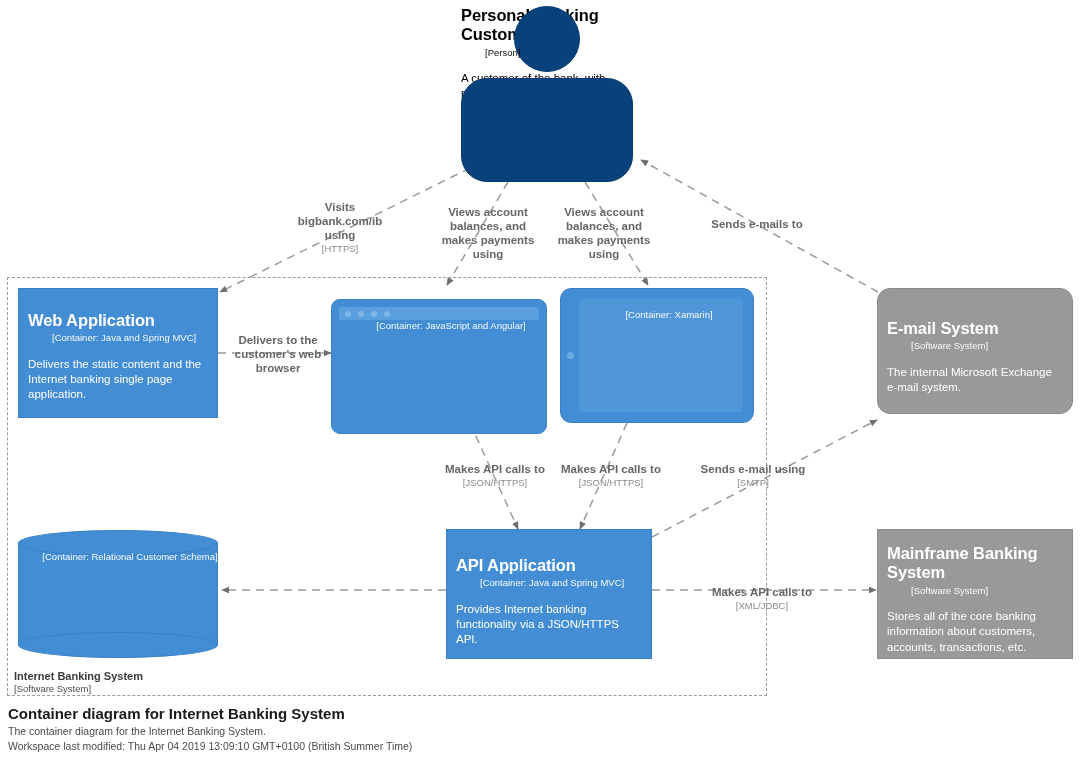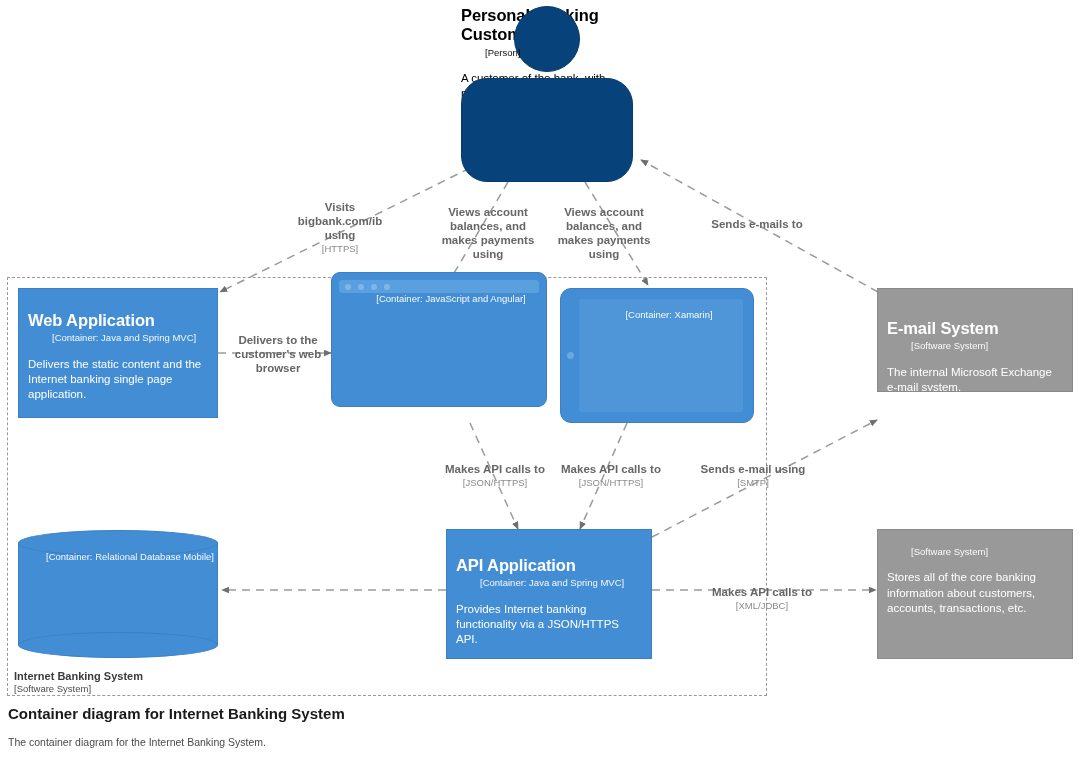--- a/index.html
+++ b/index.html
@@ -230,21 +230,21 @@
   .footer-title {
     font-size: 15px;
     font-weight: bold;
     color: #1a1a1a;
     line-height: 1.2;
   }
   .footer-sub {
     font-size: 10.5px;
     color: #4a4a4a;
     line-height: 1.45;
-    margin-top: 12px;
+    margin-top: 1px;
   }
 </style>
 </head>
 <body>
 
 <div id="canvas">
 
   <svg id="edges" viewBox="0 0 1080 761" width="1080" height="761">
     <defs>
       <marker id="arrowGray" markerWidth="9" markerHeight="9" refX="7.2" refY="3.4" orient="auto" markerUnits="userSpaceOnUse">
@@ -290,21 +290,21 @@
   </div>
 
   <div class="node box-container" style="left:18px; top:288px; width:200px; height:130px;">
     <div class="n-inner" style="top:22px;">
       <div class="n-name">Web Application</div>
       <div class="n-type">[Container: Java and Spring MVC]</div>
       <div class="n-desc">Delivers the static content and the Internet banking single page application.</div>
     </div>
   </div>
 
-  <div style="position:absolute; left:331px; top:272px; width:216px; height:135px;">
+  <div style="position:absolute; left:331px; top:299px; width:216px; height:135px;">
     <div class="browser-frame" style="left:0; top:0; width:216px; height:135px;">
       <div class="browser-bar">
         <div class="browser-dot" style="left:6px;"></div>
         <div class="browser-dot" style="left:19px;"></div>
         <div class="browser-dot" style="left:32px;"></div>
         <div class="browser-dot" style="left:45px;"></div>
       </div>
       <div class="browser-screen"></div>
     </div>
     <div class="n-inner" style="top:32px; color:#ffffff; text-align:center;">
@@ -319,49 +319,50 @@
       <div class="device-cam"></div>
       <div class="device-screen"></div>
     </div>
     <div class="n-inner" style="top:24px; left:12px; right:4px; color:#ffffff; text-align:center;">
       <div class="n-name">Mobile App</div>
       <div class="n-type">[Container: Xamarin]</div>
       <div class="n-desc">Provides a limited subset of the Internet banking functionality to customers via their mobile device.</div>
     </div>
   </div>
 
-  <div class="node box-system" style="left:877px; top:288px; width:196px; height:104px;">
+  <div class="node box-system" style="left:877px; top:288px; width:196px; height:126px;border-radius:13px;">
     <div class="n-inner" style="top:30px;">
       <div class="n-name">E-mail System</div>
       <div class="n-type">[Software System]</div>
       <div class="n-desc">The internal Microsoft Exchange e-mail system.</div>
     </div>
   </div>
 
   <div class="cyl" style="left:18px; top:530px; width:200px; height:128px;">
     <div class="cyl-body" style="top:13px; height:102px;"></div>
     <div class="cyl-bottom" style="top:102px;"></div>
     <div class="cyl-top" style="top:0px;"></div>
     <div class="n-inner" style="top:26px; color:#ffffff; text-align:center;">
       <div class="n-name">Database</div>
-      <div class="n-type">[Container: Relational Database Mobile]</div>
+      <div class="n-type">[Container: Relational Customer Schema]</div>
       <div class="n-desc">Stores user registration information, hashed authentication credentials, access logs, etc.</div>
     </div>
   </div>
 
   <div class="node box-container" style="left:446px; top:529px; width:206px; height:130px;">
     <div class="n-inner" style="top:26px;">
       <div class="n-name">API Application</div>
       <div class="n-type">[Container: Java and Spring MVC]</div>
       <div class="n-desc">Provides Internet banking functionality via a JSON/HTTPS API.</div>
     </div>
   </div>
 
   <div class="node box-system" style="left:877px; top:529px; width:196px; height:130px;">
     <div class="n-inner" style="top:14px;">
+      <div class="n-name">Mainframe Banking System</div>
       <div class="n-type">[Software System]</div>
       <div class="n-desc">Stores all of the core banking information about customers, accounts, transactions, etc.</div>
     </div>
   </div>
 
   <div class="edge-label" style="left:284px; top:200px; width:112px;">
     <span class="e-text">Visits bigbank.com/ib using</span>
     <span class="e-tech">[HTTPS]</span>
   </div>
 
@@ -402,15 +403,16 @@
 
 
   <div class="edge-label" style="left:692px; top:585px; width:140px;">
     <span class="e-text">Makes API calls to</span>
     <span class="e-tech">[XML/JDBC]</span>
   </div>
 
   <div class="footer" style="top:705px;">
     <div class="footer-title">Container diagram for Internet Banking System</div>
     <div class="footer-sub">The container diagram for the Internet Banking System.</div>
+    <div class="footer-sub" style="margin-top:0;">Workspace last modified: Thu Apr 04 2019 13:09:10 GMT+0100 (British Summer Time)</div>
   </div>
 
 </div>
 
 </body></html>

